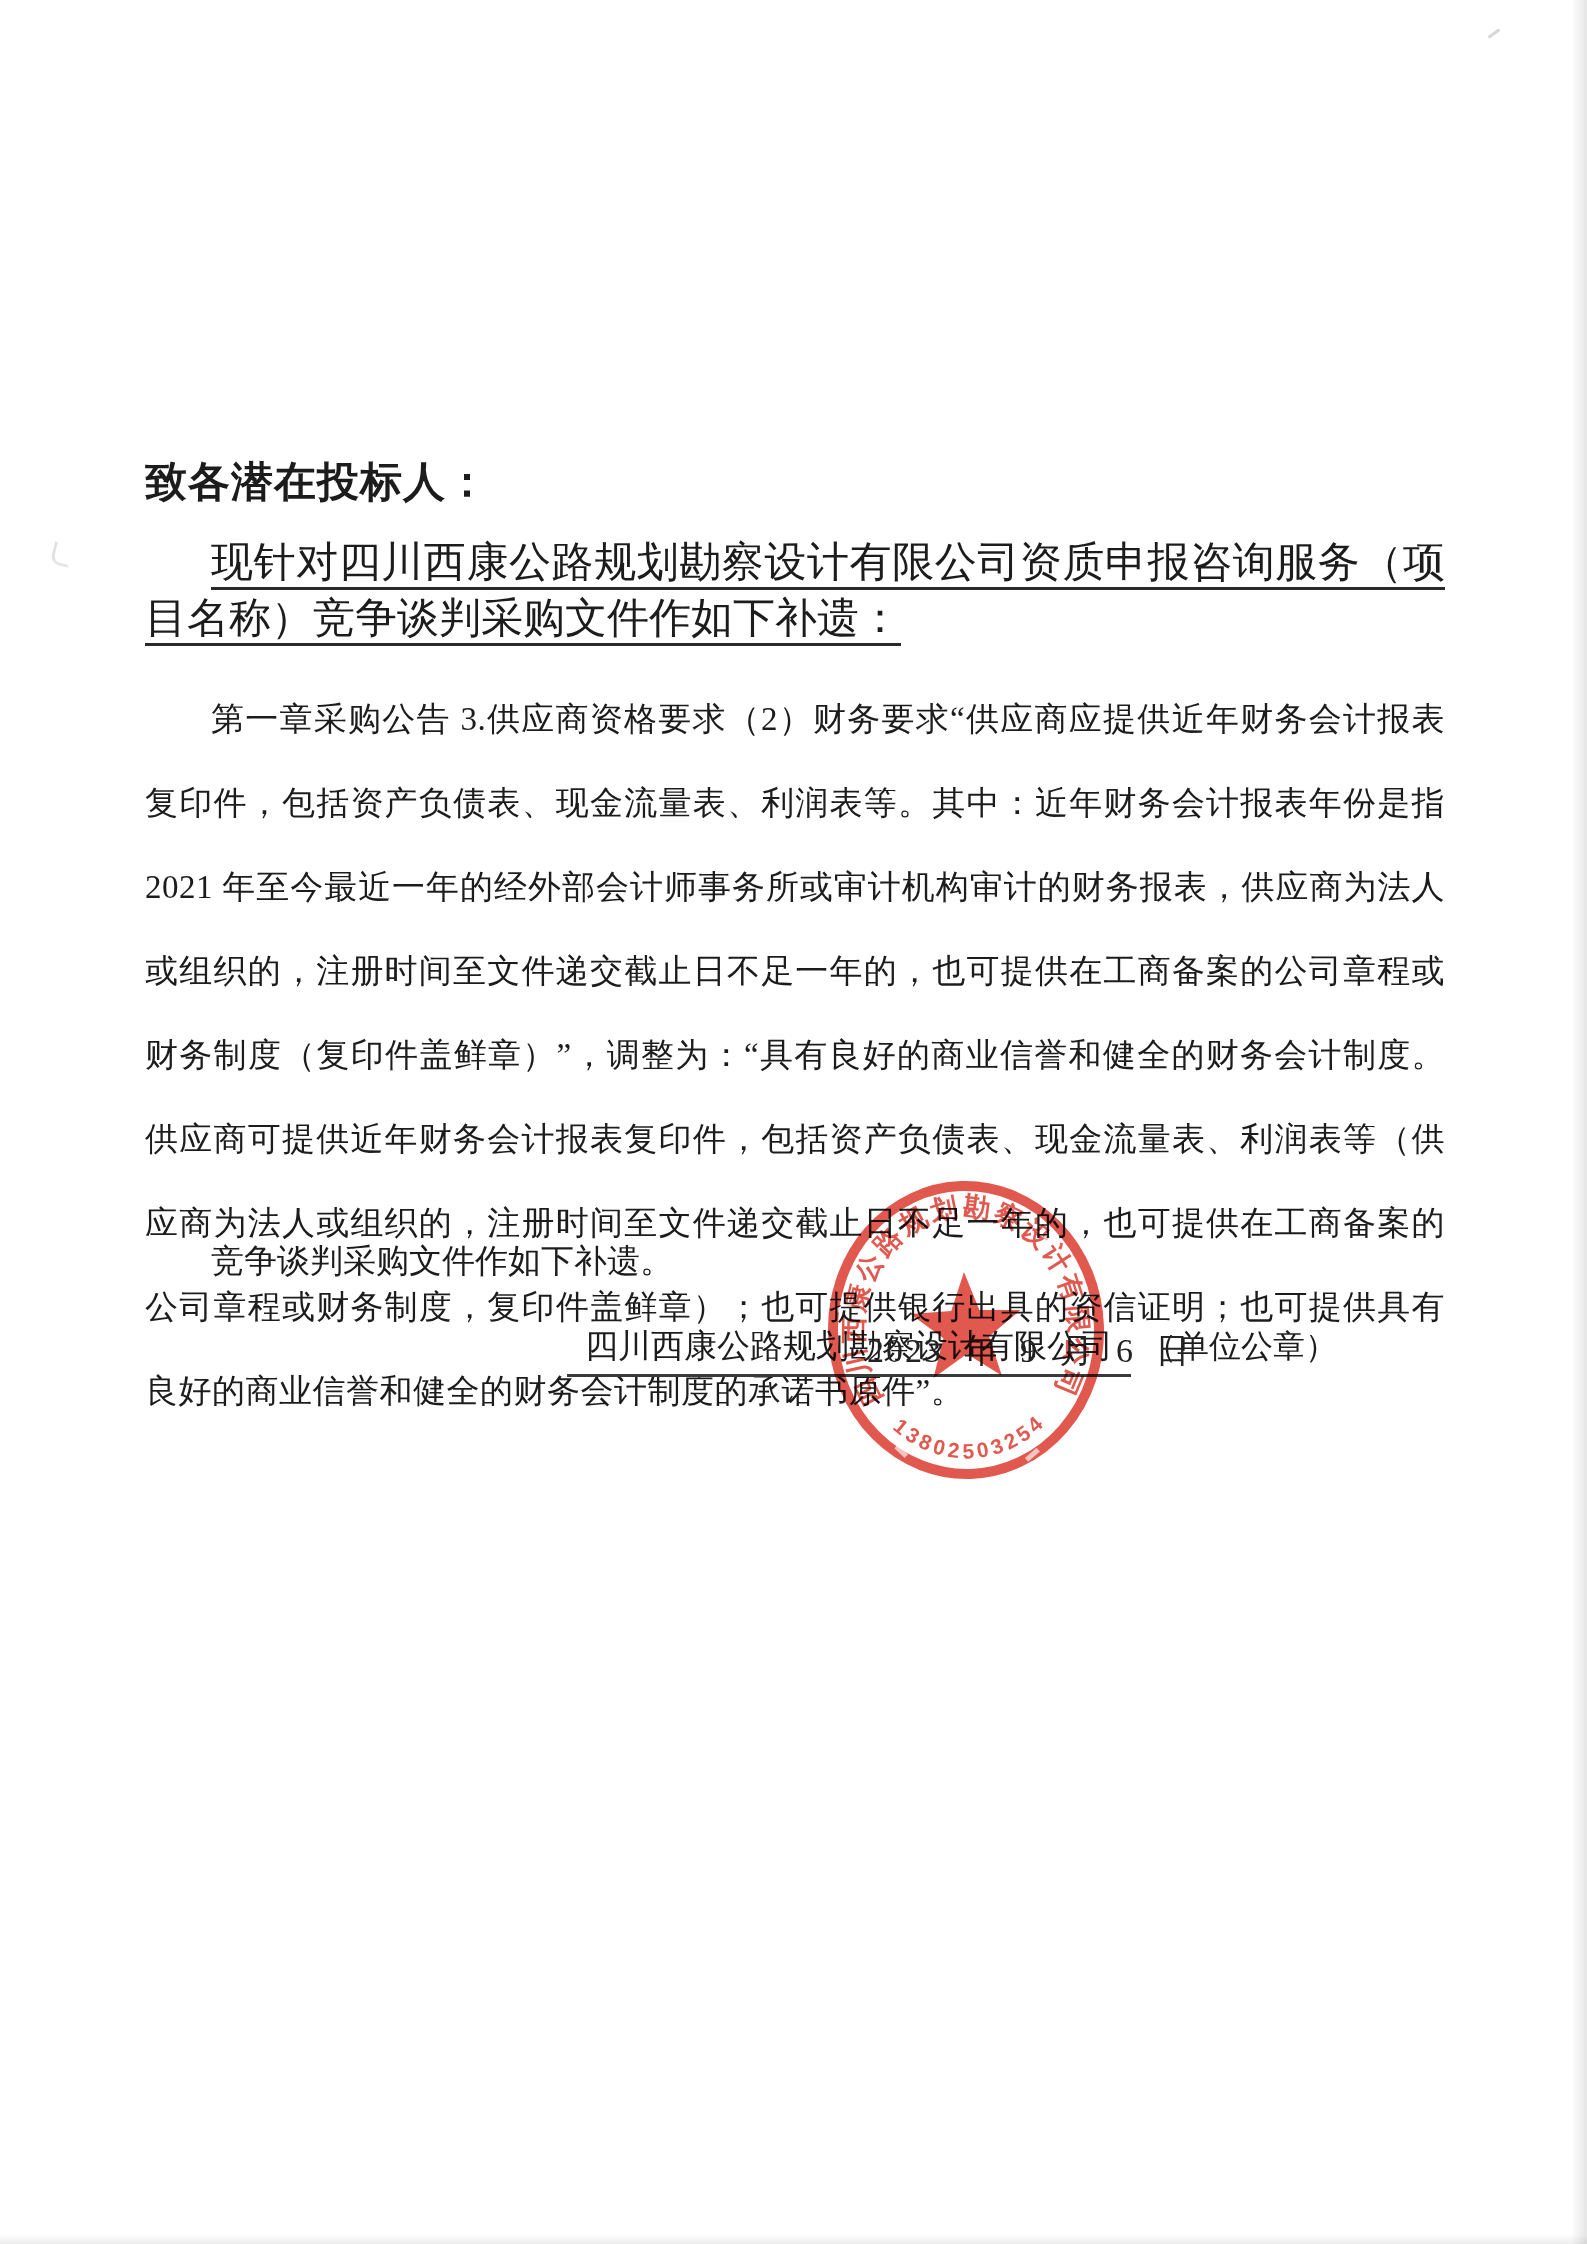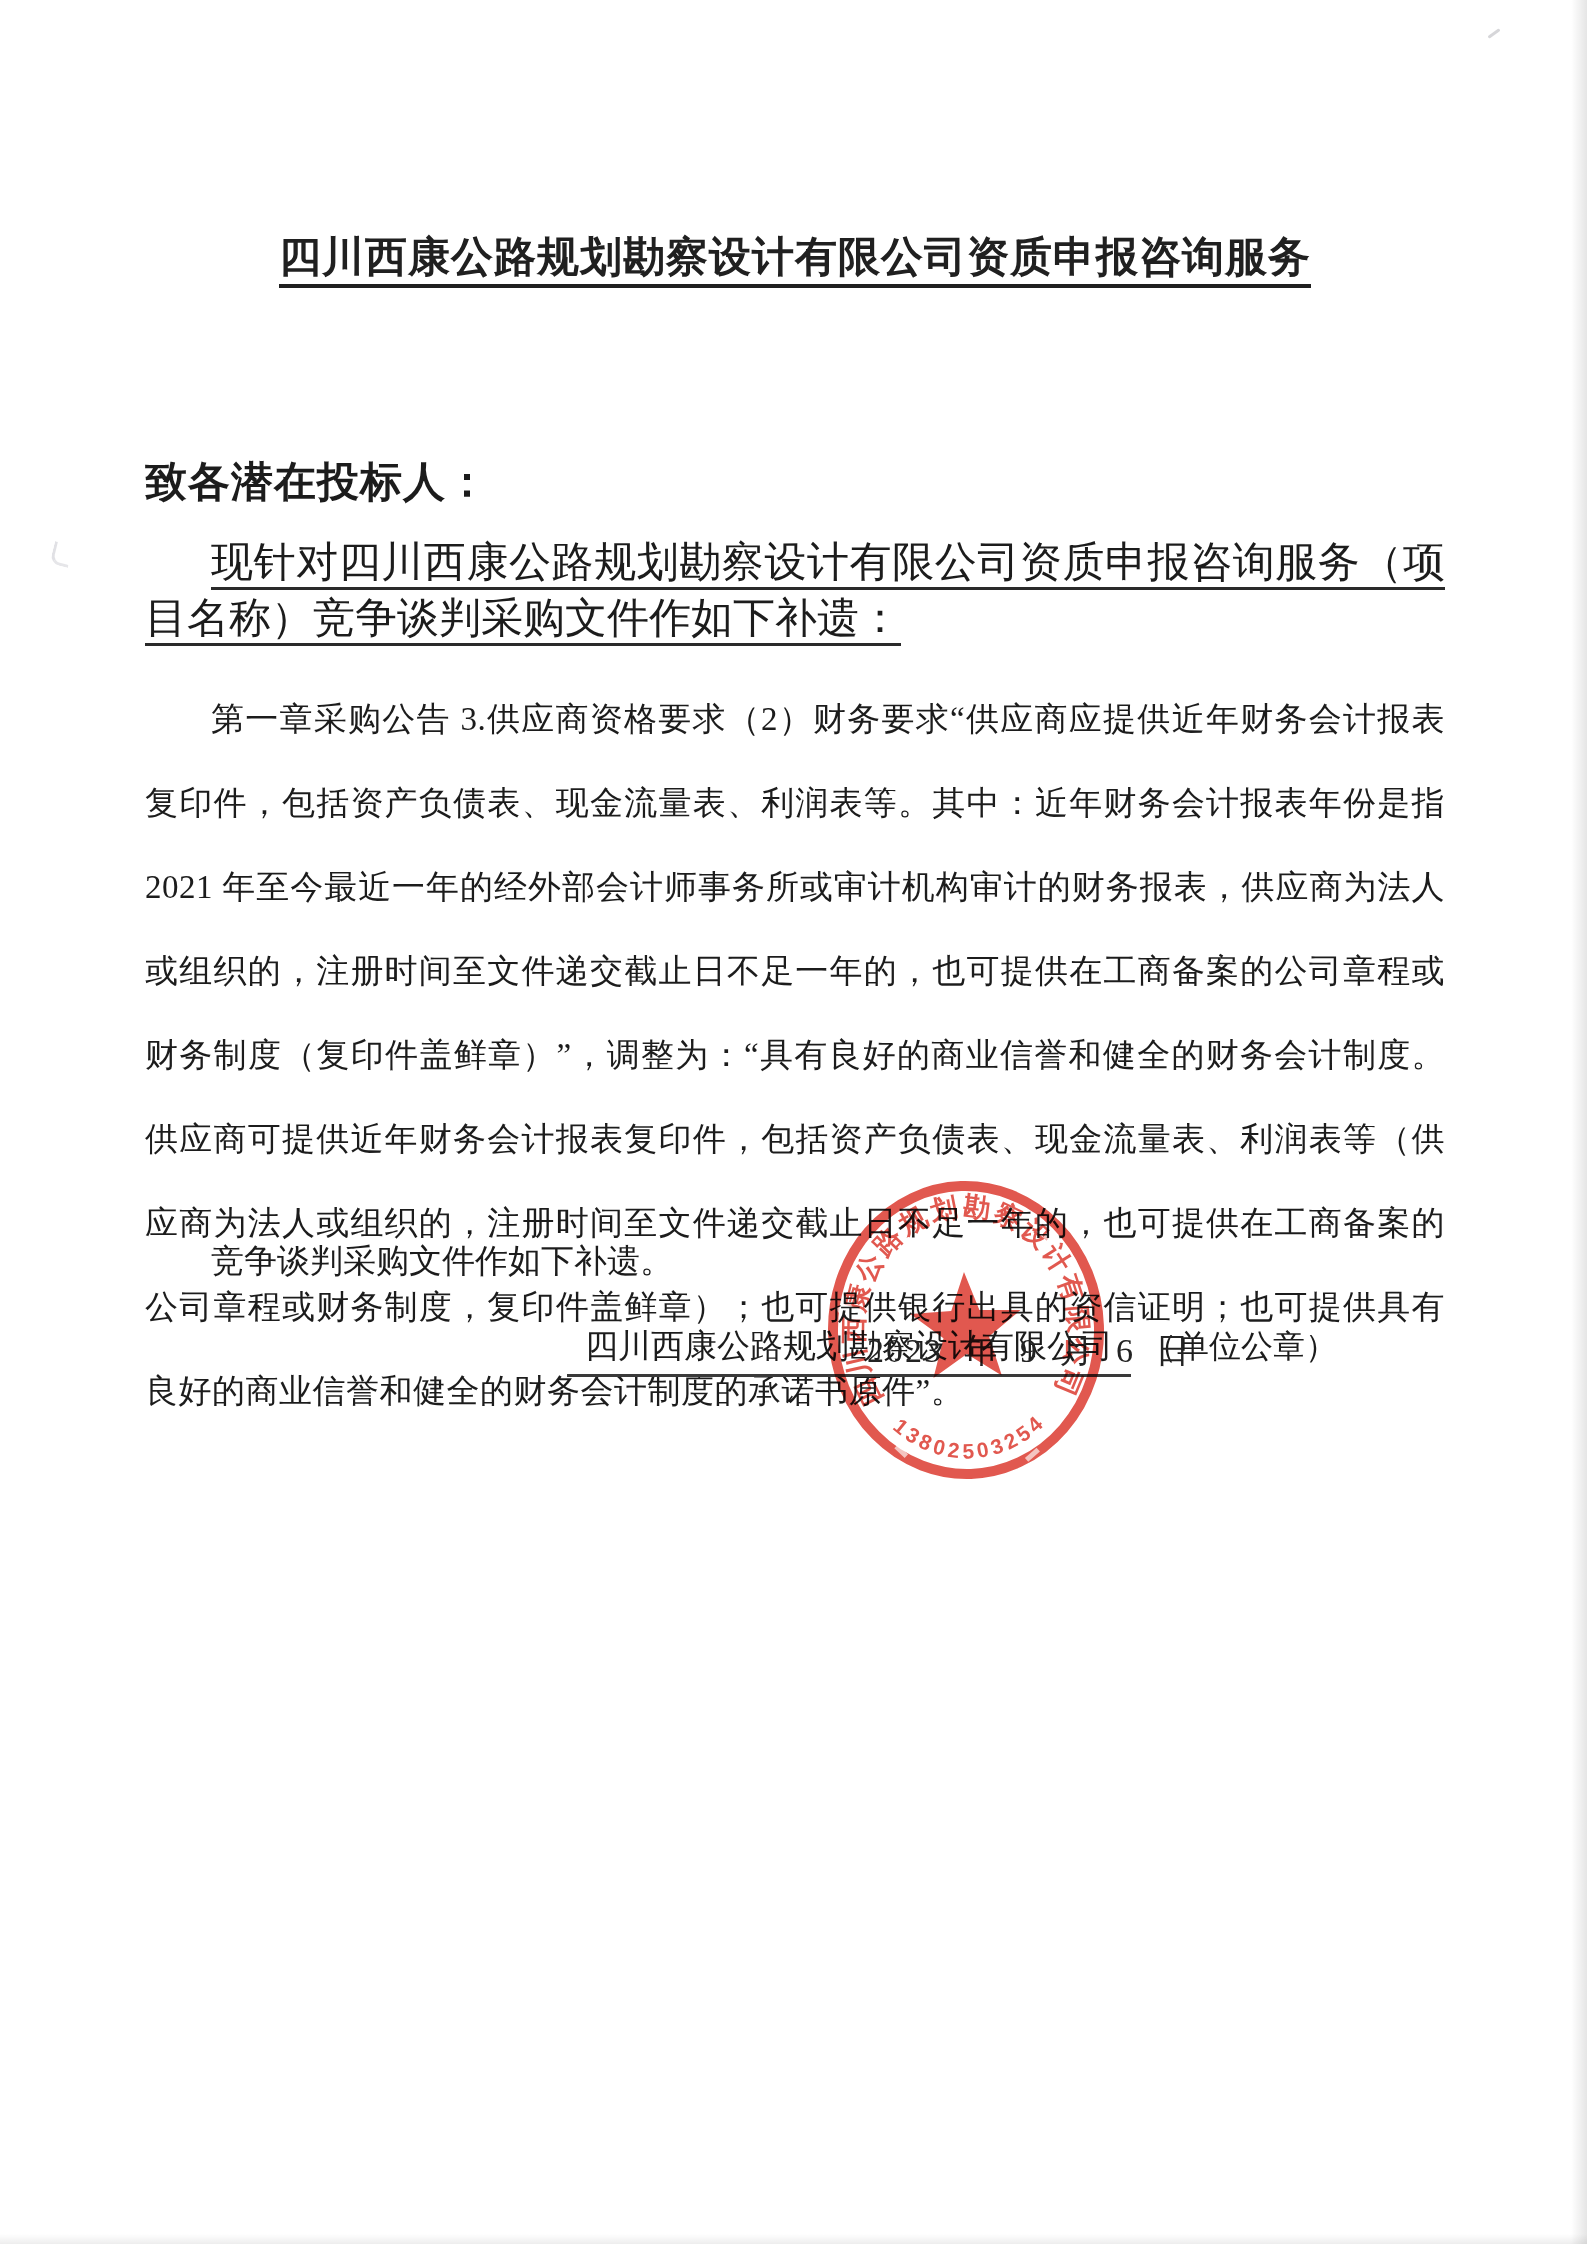--- a/index.html
+++ b/index.html
@@ -115,21 +115,20 @@
   }
 </style>
 </head>
 <body>
 
 <div class="page">
 
   <div class="content">
 
     <div class="doc-title">
-      <span class="tline">四川西康公路规划勘察设计有限公司资质申报咨询服务</span>
     </div>
 
     <div class="salutation">致各潜在投标人：</div>
 
     <div class="intro">现针对四川西康公路规划勘察设计有限公司资质申报咨询服务（项目名称）竞争谈判采购文件作如下补遗：</div>
 
     <div class="body-par">第一章采购公告 3.供应商资格要求（2）财务要求“供应商应提供近年财务会计报表复印件，包括资产负债表、现金流量表、利润表等。其中：近年财务会计报表年份是指 2021 年至今最近一年的经外部会计师事务所或审计机构审计的财务报表，供应商为法人或组织的，注册时间至文件递交截止日不足一年的，也可提供在工商备案的公司章程或财务制度（复印件盖鲜章）”，调整为：“具有良好的商业信誉和健全的财务会计制度。供应商可提供近年财务会计报表复印件，包括资产负债表、现金流量表、利润表等（供应商为法人或组织的，注册时间至文件递交截止日不足一年的，也可提供在工商备案的公司章程或财务制度，复印件盖鲜章）；也可提供银行出具的资信证明；也可提供具有良好的商业信誉和健全的财务会计制度的承诺书原件”。</div>
 
     <div class="closing">竞争谈判采购文件作如下补遗。</div>
 

